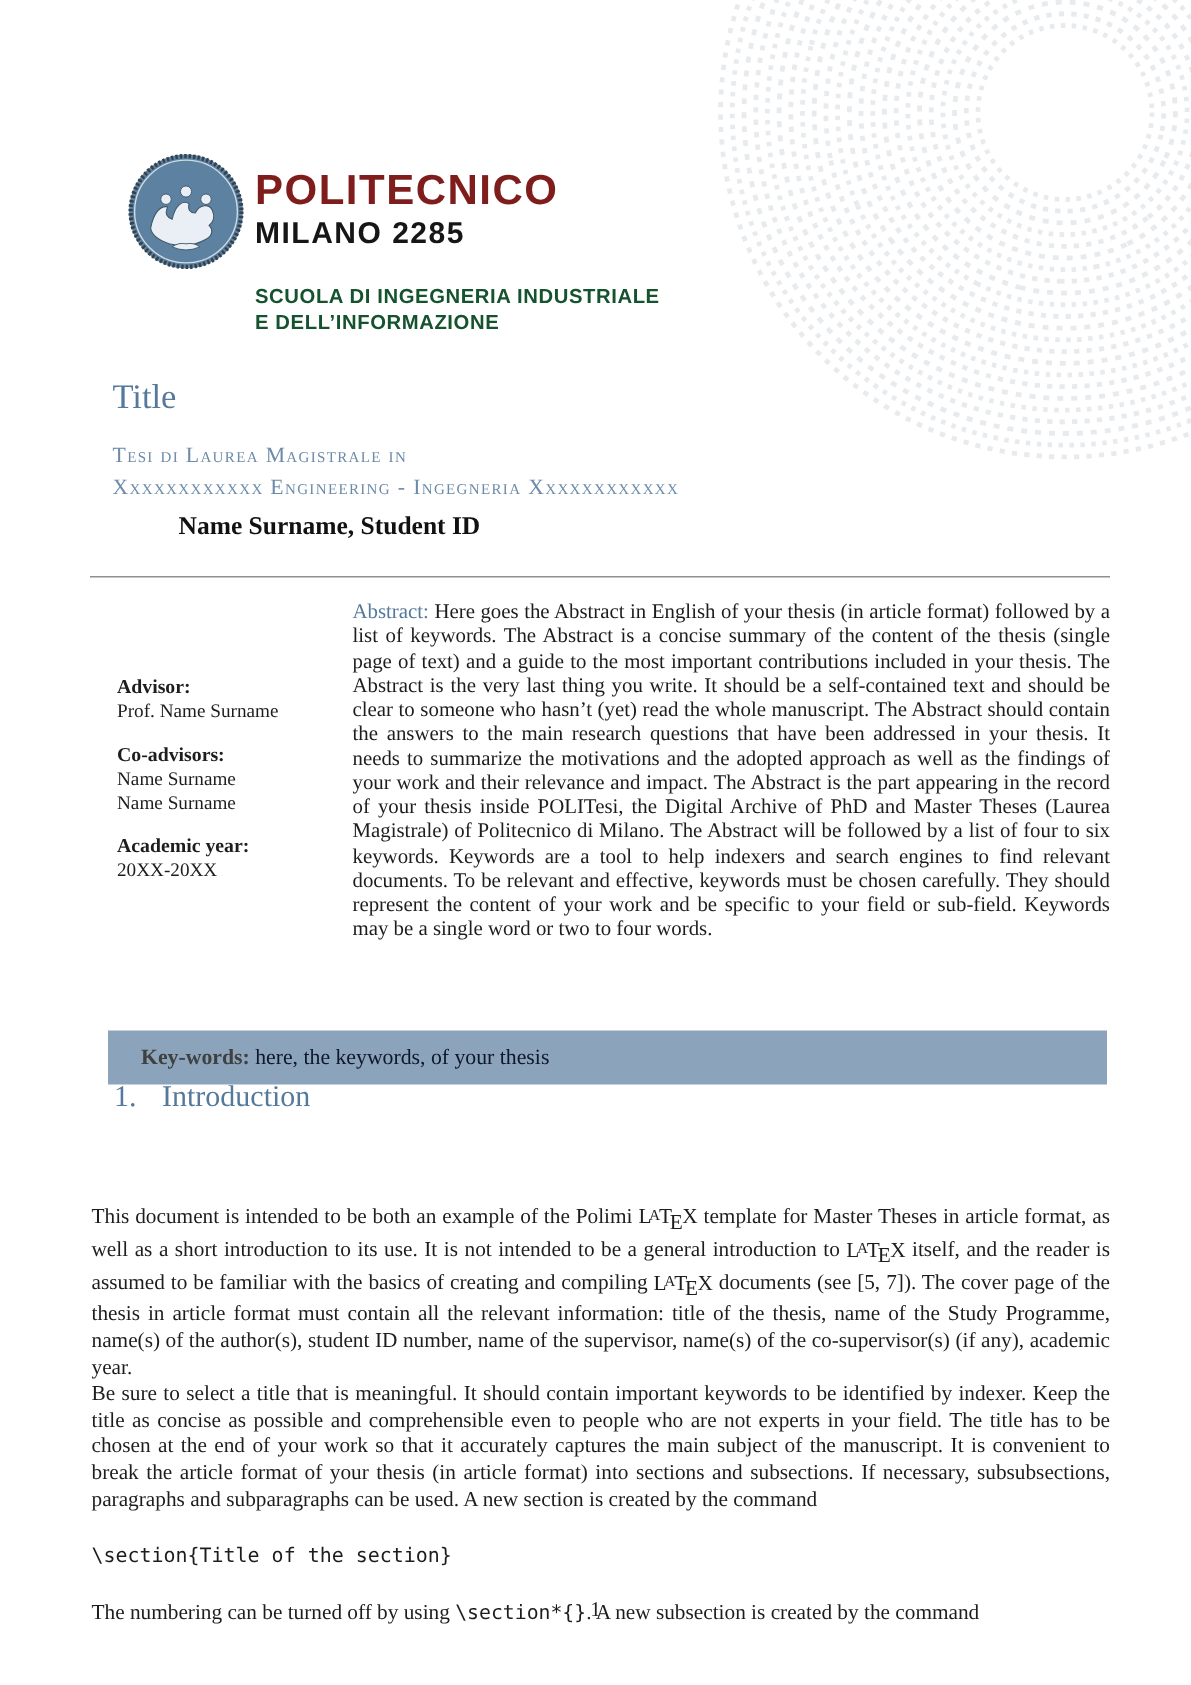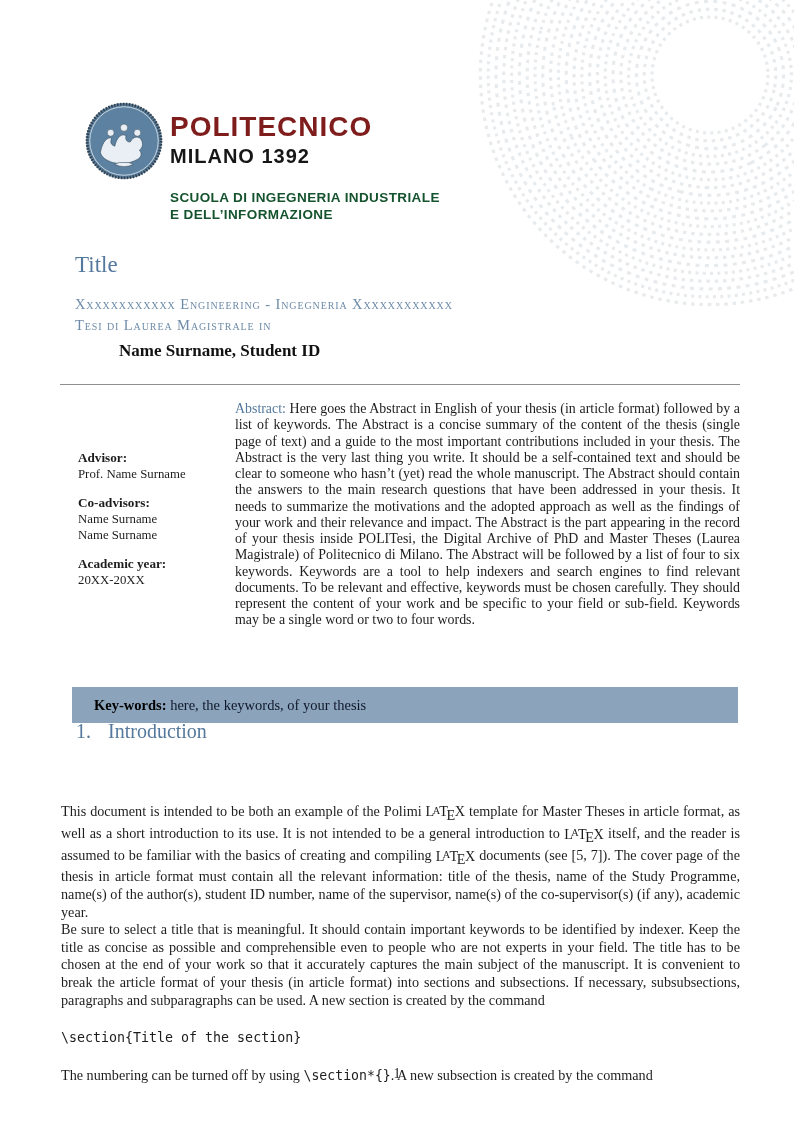--- a/index.html
+++ b/index.html
@@ -29,21 +29,21 @@
   .aside{position:absolute;left:78px;top:450px;width:150px;font-size:12.8px;line-height:16px;}
   .aside .lbl{font-weight:bold;font-size:13.2px;}
   .aside .grp{margin-bottom:13px;}
   .abstract{position:absolute;left:235px;top:401px;width:505px;font-size:13.9px;line-height:16.25px;
             text-align:justify;}
   .abstract .abs-label{color:#55799c;}
 
   
   .kwbar{position:absolute;left:72px;top:687px;width:666px;height:36px;background:#8ba4bb;
          line-height:36px;padding-left:22px;box-sizing:border-box;font-size:14.5px;}
-  .kwbar .kw-label{color:#000000;font-weight:bold;}
+  .kwbar .kw-label{color:#404040;font-weight:bold;}
   .kwbar .kw-text{color:#0f172a;}
 
   
   .section-heading{position:absolute;left:76px;top:720px;font-size:20px;color:#55799c;}
   .section-heading .num{display:inline-block;margin-right:17px;}
   .body-text{position:absolute;left:61px;top:802px;width:679px;font-size:14.2px;line-height:17.6px;
              text-align:justify;}
   .body-text p{margin:0;}
   .codeline{font-family:"DejaVu Sans Mono","Liberation Mono",monospace;font-size:13.3px;
             margin:20px 0;text-align:left;white-space:pre;}
@@ -91,33 +91,33 @@
     <circle cx="39" cy="39" r="33.4" fill="none" stroke="#cfdbe4" stroke-width="0.9"></circle>
     <circle cx="26" cy="31" r="3.4" fill="#e9eff4" stroke="#3f586b" stroke-width="0.6"></circle>
     <circle cx="39" cy="26" r="3.6" fill="#e9eff4" stroke="#3f586b" stroke-width="0.6"></circle>
     <circle cx="52" cy="31" r="3.4" fill="#e9eff4" stroke="#3f586b" stroke-width="0.6"></circle>
     <path d="M16 50 c2 -11 7 -15 11 -14 c-2 5 0 7 3 8 c2 -9 7 -13 11 -10 c-1 4 1 6 4 6 c3 -6 9 -6 11 -2 c2 4 1 8 -2 10 c3 3 2 7 -2 9 c-7 4 -16 5 -24 3 c-6 -2 -11 -5 -12 -10 z" fill="#e9eff4" stroke="#3f586b" stroke-width="0.7"></path>
     <path d="M30 62 q9 4 18 0 q-4 -3 -9 -2 q-5 -1 -9 2 z" fill="#e9eff4" stroke="#3f586b" stroke-width="0.6"></path>
   </svg>
 
   <div class="brand-text">
     <div class="brand-title">POLITECNICO</div>
-    <div class="brand-sub">MILANO 1392</div>
+    <div class="brand-sub">MILANO 2285</div>
   </div>
 
   <div class="school">
     <div>SCUOLA DI INGEGNERIA INDUSTRIALE</div>
     <div>E DELL’INFORMAZIONE</div>
   </div>
 
   <div class="doc-title">Title</div>
 
   <div class="thesis-lines">
+    <div>Tesi di Laurea Magistrale in</div>
     <div>Xxxxxxxxxxxx Engineering - Ingegneria Xxxxxxxxxxxx</div>
-    <div>Tesi di Laurea Magistrale in</div>
   </div>
 
   <div class="author">Name Surname, Student ID</div>
 
   <div class="rule"></div>
 
   <aside class="aside">
     <div class="grp">
       <div class="lbl">Advisor:</div>
       <div>Prof. Name Surname</div>

